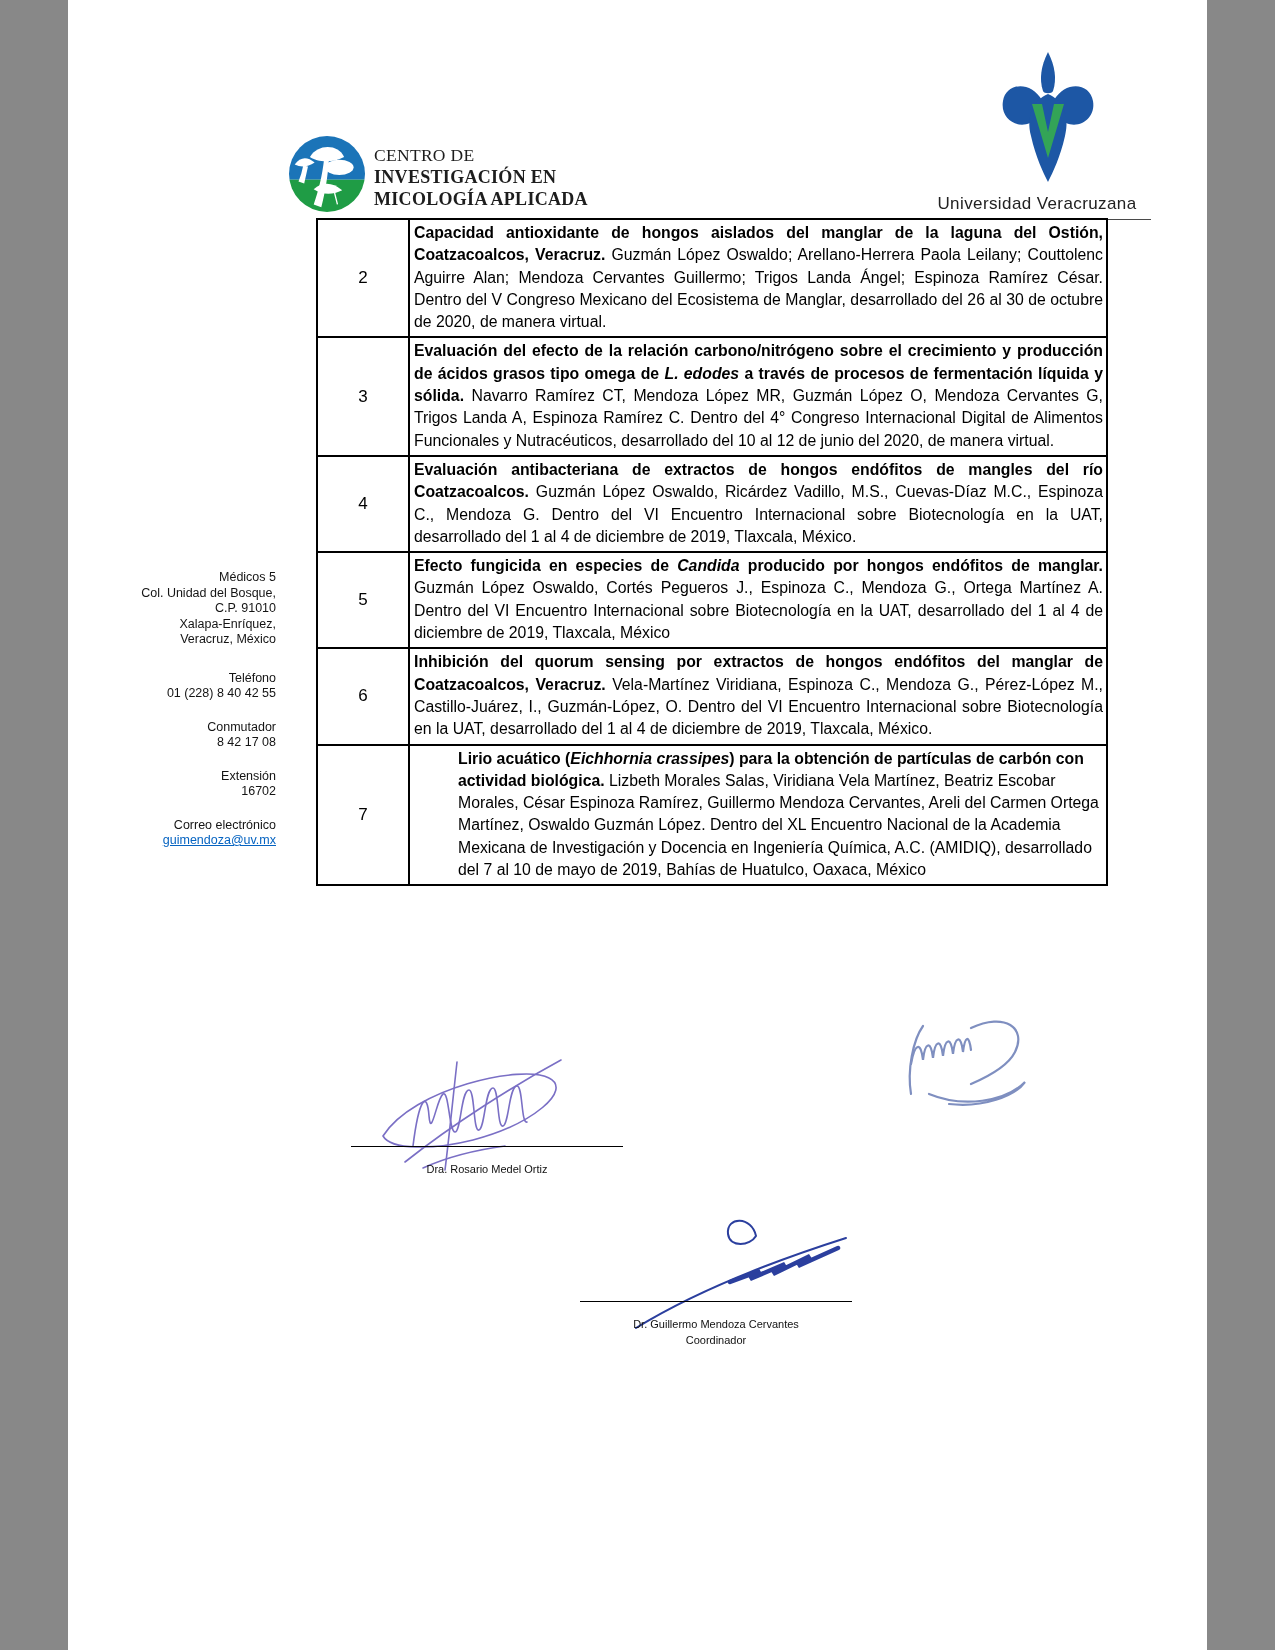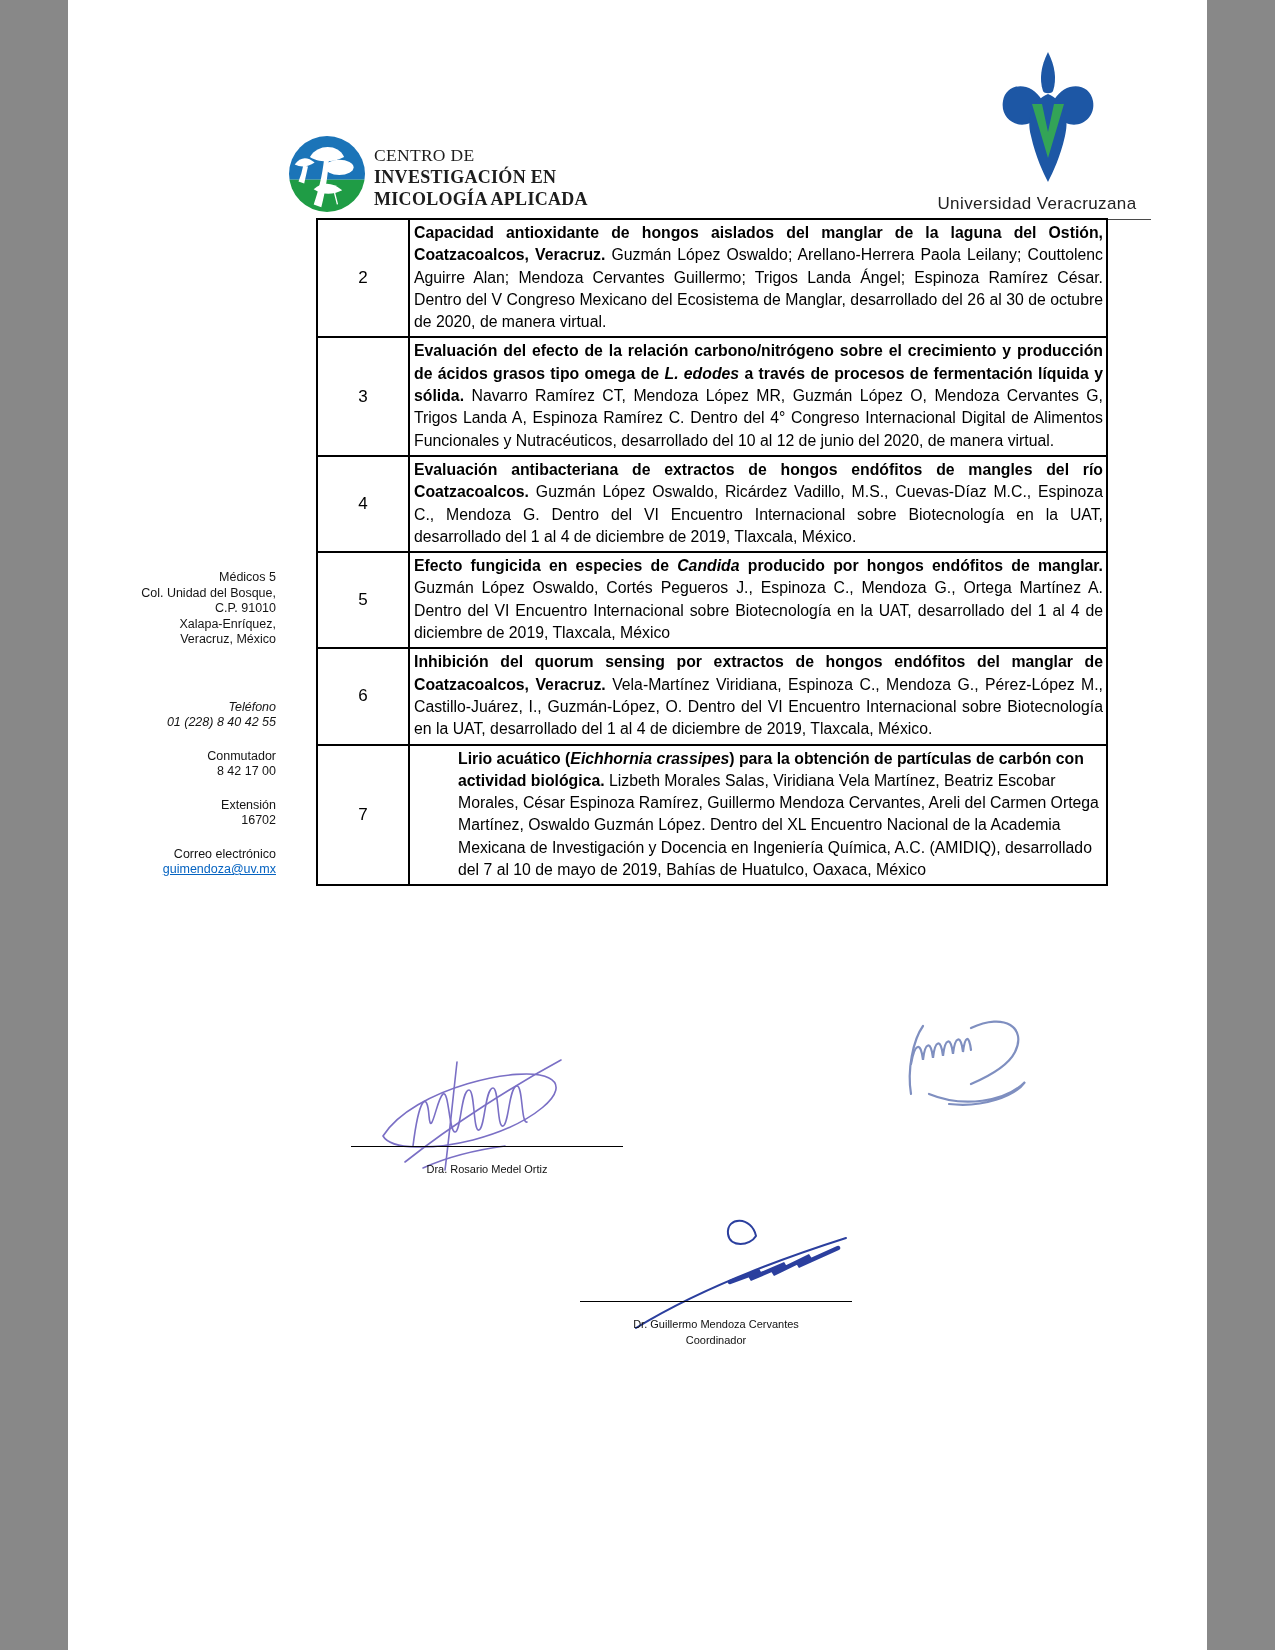--- a/index.html
+++ b/index.html
@@ -21,21 +21,21 @@
     text-align:center;font-size:17px;color:#222;letter-spacing:.4px;
     padding-bottom:5px;border-bottom:1.5px solid #4a4a4a;}
   .cima-bg-blue{fill:var(--cima_blue);} .cima-bg-green{fill:var(--cima_green);}
   .cima-white{fill:#fff;} .cima-line{stroke:#fff;stroke-width:1.4;fill:none;}
 
   
   .sidebar{position:absolute;left:50px;top:570px;width:158px;text-align:right;
     font-size:12.5px;line-height:15.5px;color:#141414;}
   .sb-group{margin-top:18px;}
   .sb-group.first{margin-top:0;}
-  .sb-group.phone{margin-top:52px;font-style:italic;}
+  .sb-group.phone{margin-top:23px;}
   .email{color:var(--link_blue);text-decoration:underline;cursor:pointer;}
 
   
   .pub-table{position:absolute;left:248px;top:218px;width:792px;
     border-collapse:collapse;table-layout:fixed;}
   .pub-table td{border:2px solid #000;}
   .pub-table{border:2.5px solid #000;}
   .num-cell{width:88px;text-align:center;vertical-align:middle;
     font-size:17px;}
   .text-cell{font-size:15.8px;line-height:22.3px;text-align:justify;
@@ -111,21 +111,21 @@
         <div>C.P. 91010</div>
         <div>Xalapa-Enríquez,</div>
         <div>Veracruz, México</div>
       </div>
     <div class="sb-group phone">
       <div>Teléfono</div>
       <div>01 (228) 8 40 42 55</div>
     </div>
     <div class="sb-group">
       <div>Conmutador</div>
-      <div>8 42 17 00</div>
+      <div>8 42 17 08</div>
     </div>
     <div class="sb-group">
       <div>Extensión</div>
       <div>16702</div>
     </div>
     <div class="sb-group">
       <div>Correo electrónico</div>
       <div><a class="email">guimendoza@uv.mx</a></div>
     </div>
   </div>

